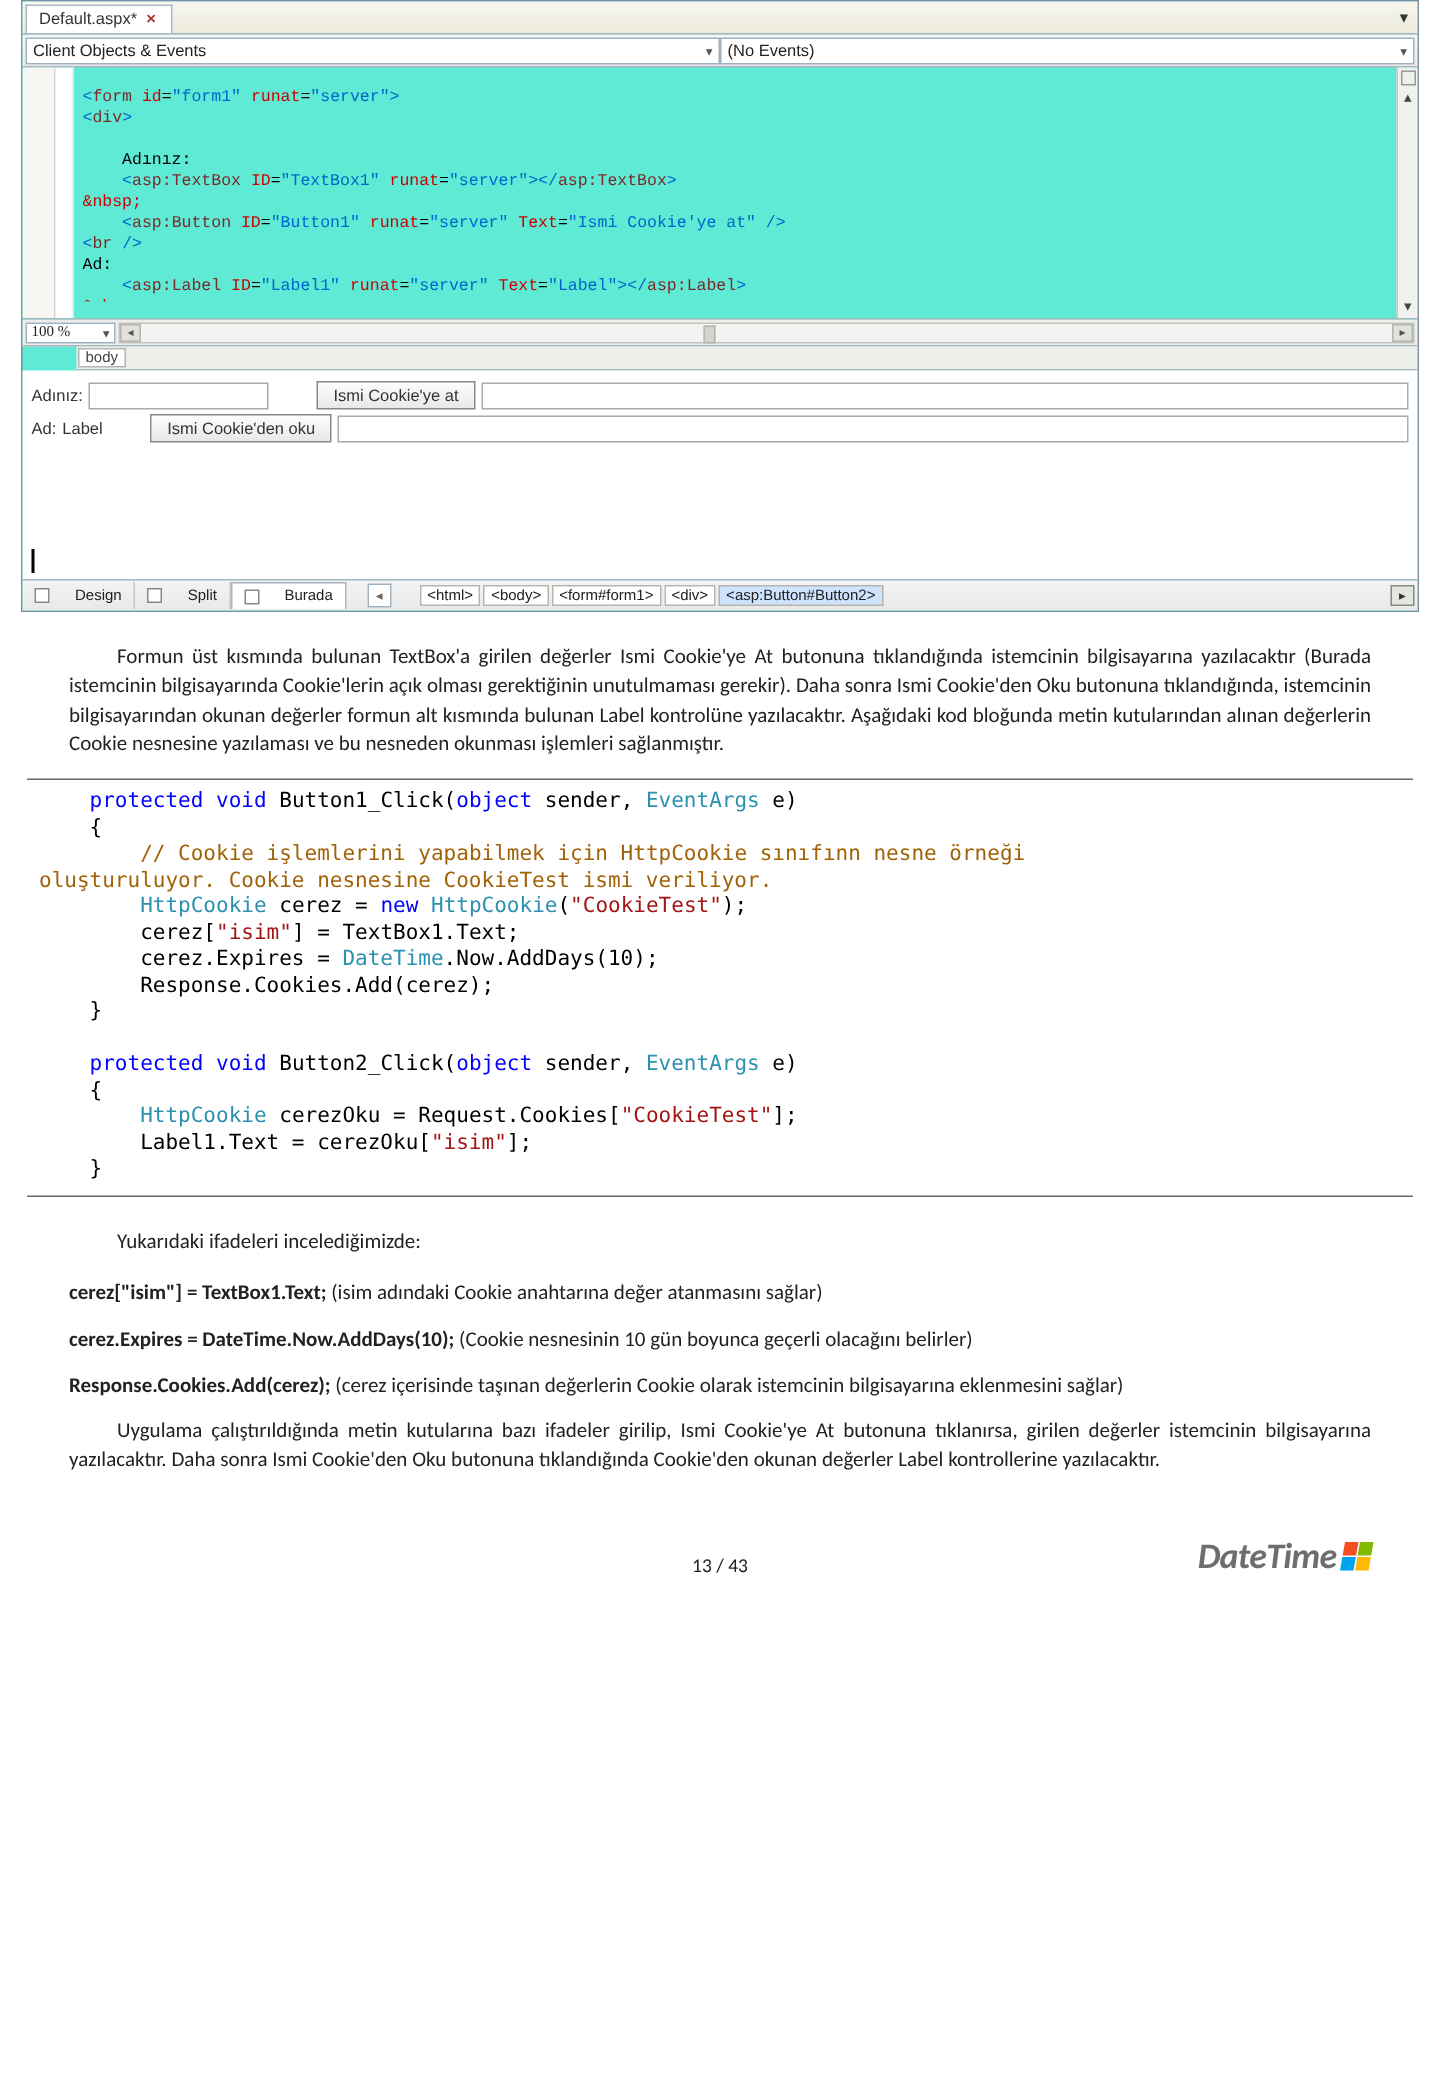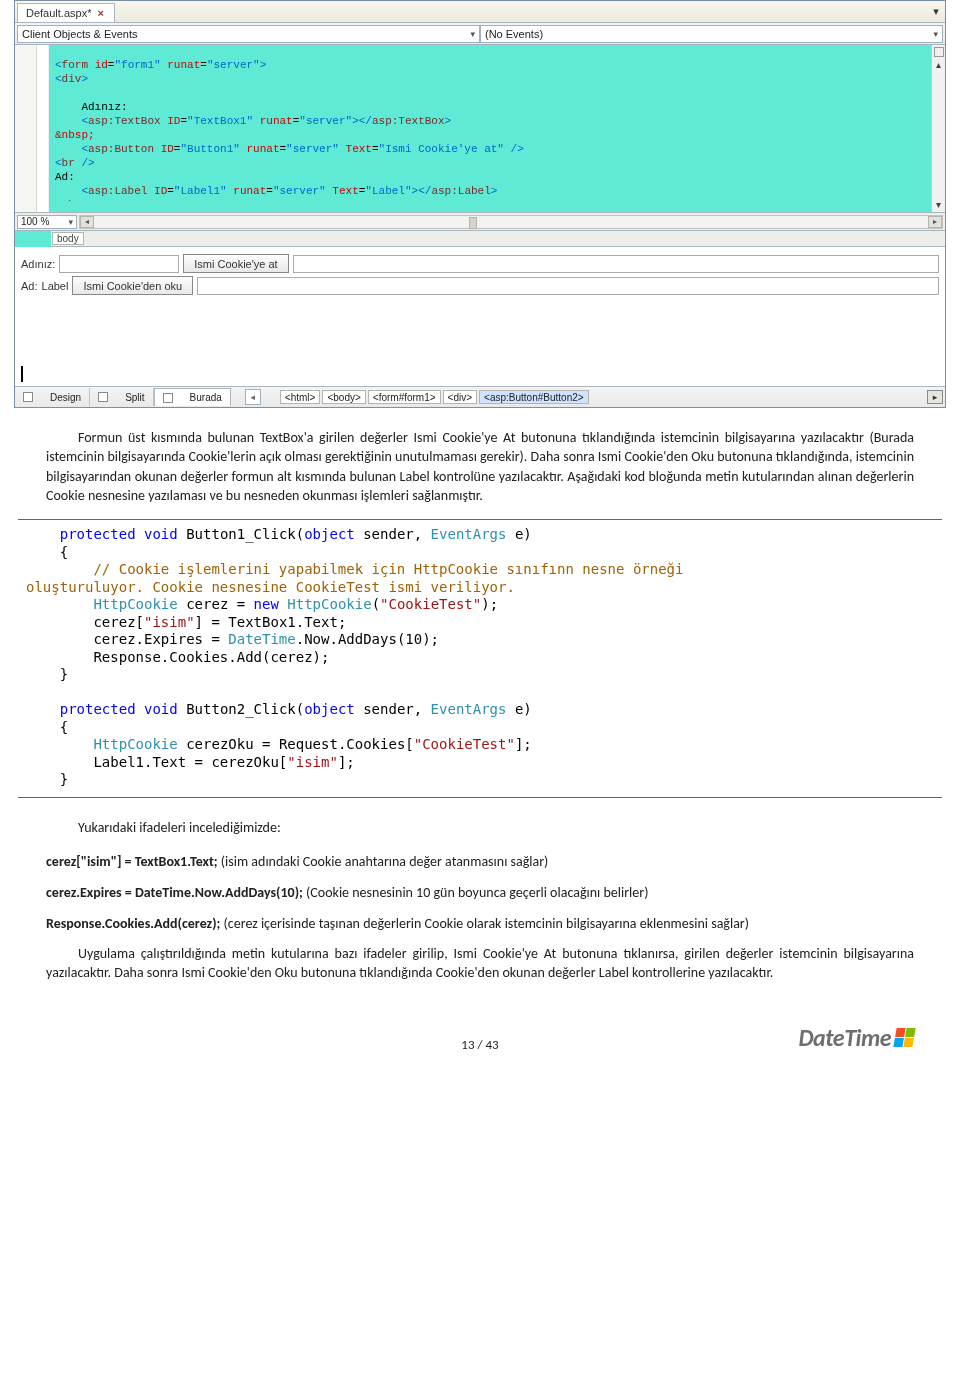--- a/index.html
+++ b/index.html
@@ -90,21 +90,21 @@
     font-size:10px; color:#444;
   }
   .right-vstrip .sbox { width:10px;height:10px;border:1px solid #999;margin-top:2px;}
   .zoom-row {
     display:flex; align-items:center; height:18px;
     background:#ededea; border-bottom:1px solid #a9b6c2;
     font-size:10px;
   }
   .zoom-row .zoomsel {
     width:60px; border:1px solid #9fb0bf; background:#fff; height:14px;
-    display:flex;align-items:center;justify-content:space-between;padding:0 3px;margin-left:2px;
+    display:flex;align-items:center;justify-content:space-between;padding:0 3px;margin-left:2px;font-family:Liberation Serif, serif;
   }
   .zoom-row .hscroll {
     flex:1; height:14px; margin:0 2px;
     background:#f3f3f3; border:1px solid #c3c3bc;
     display:flex; align-items:center;
   }
   .hscroll .arrow { width:14px;height:12px;background:#e2e2dc;border:1px solid #b5b5ad;display:flex;align-items:center;justify-content:center;font-size:8px;color:#555;}
   .hscroll .thumb { position:relative; flex:1; height:12px;}
   .hscroll .thumb::before{ content:""; position:absolute; left:45%; width:6px; height:10px; top:1px; background:#d4d4cd; border:1px solid #b5b5ad;}
   .path-row {
@@ -123,21 +123,21 @@
     height:140px; position:relative;
     font-size:11px; color:#333;
   }
   .designer .row { display:flex; align-items:center; gap:4px; margin:3px 0;}
   .designer input.wide {
     flex:1; height:18px; border:1px solid #aaa; background:#fff;
   }
   .designer .tbx { width:120px; height:18px; border:1px solid #aaa; }
   .designer .btn {
     height:19px; border:1px solid #888; background:linear-gradient(#fdfdfd,#e8e8e8);
-    padding:0 10px; font-size:11px; display:inline-flex; align-items:center;
+    padding:0 10px; font-size:11px; display:inline-flex; align-items:center;margin-left:28px;
   }
   .bottom-tabs {
     display:flex; align-items:center; height:20px;
     background: linear-gradient(#f3f3f3,#e9e9e9);
     font-size:10px;
   }
   .bottom-tabs .btab {
     display:flex; align-items:center; gap:17px;
     padding:0 8px; border-right:1px solid #c6c6c0; height:18px;
   }

